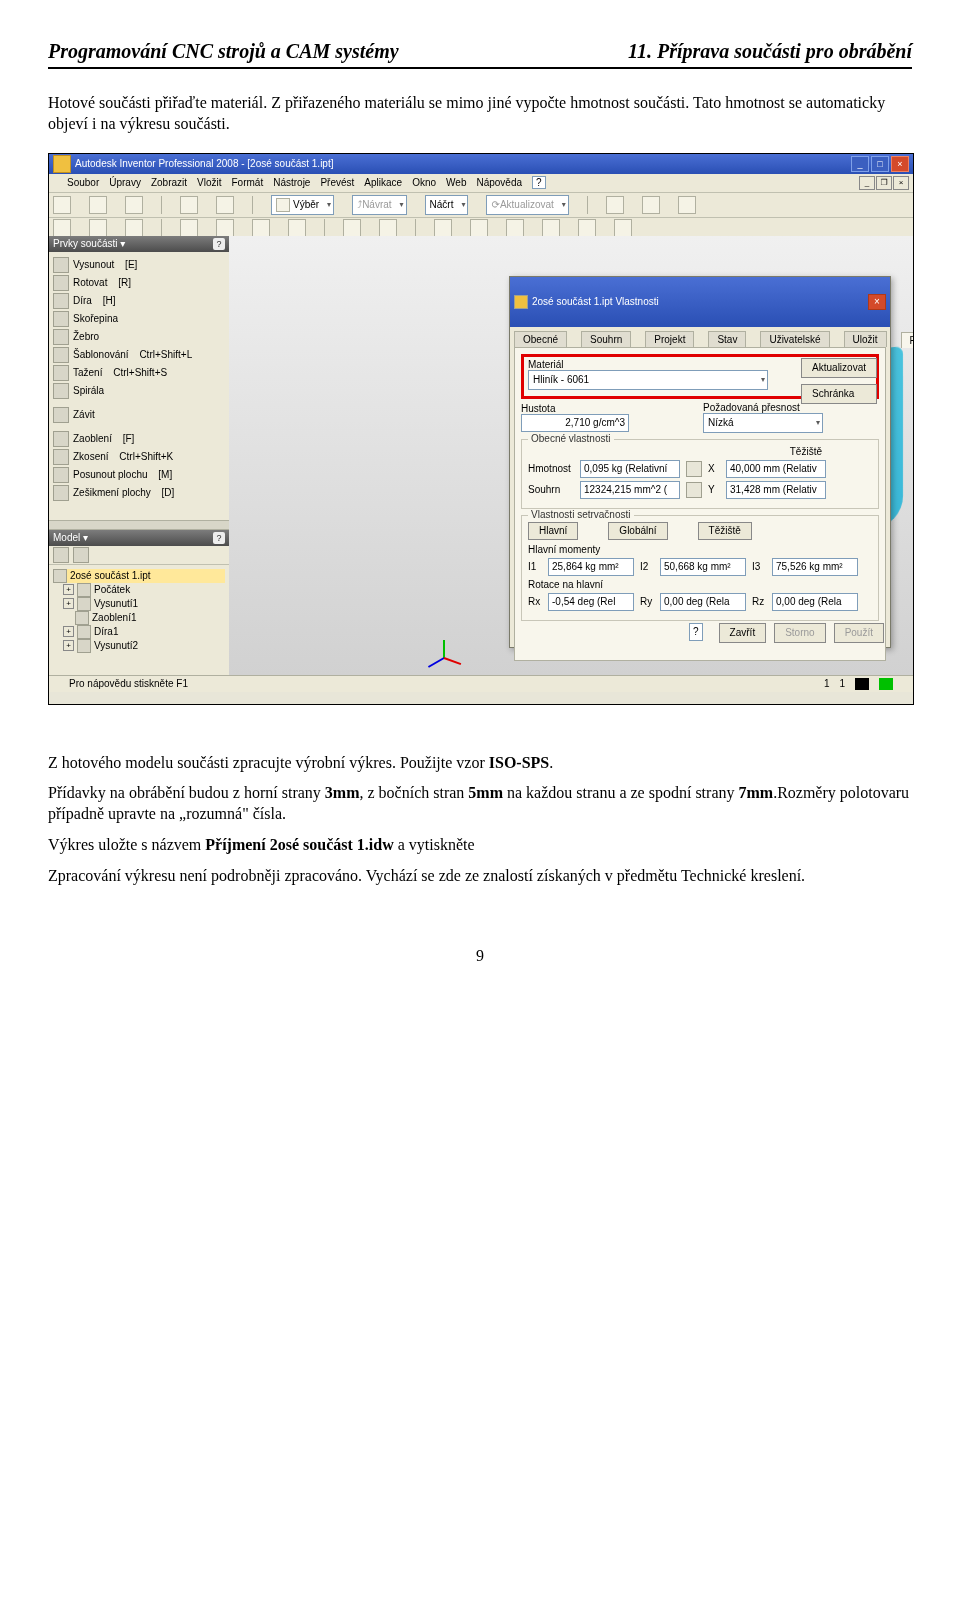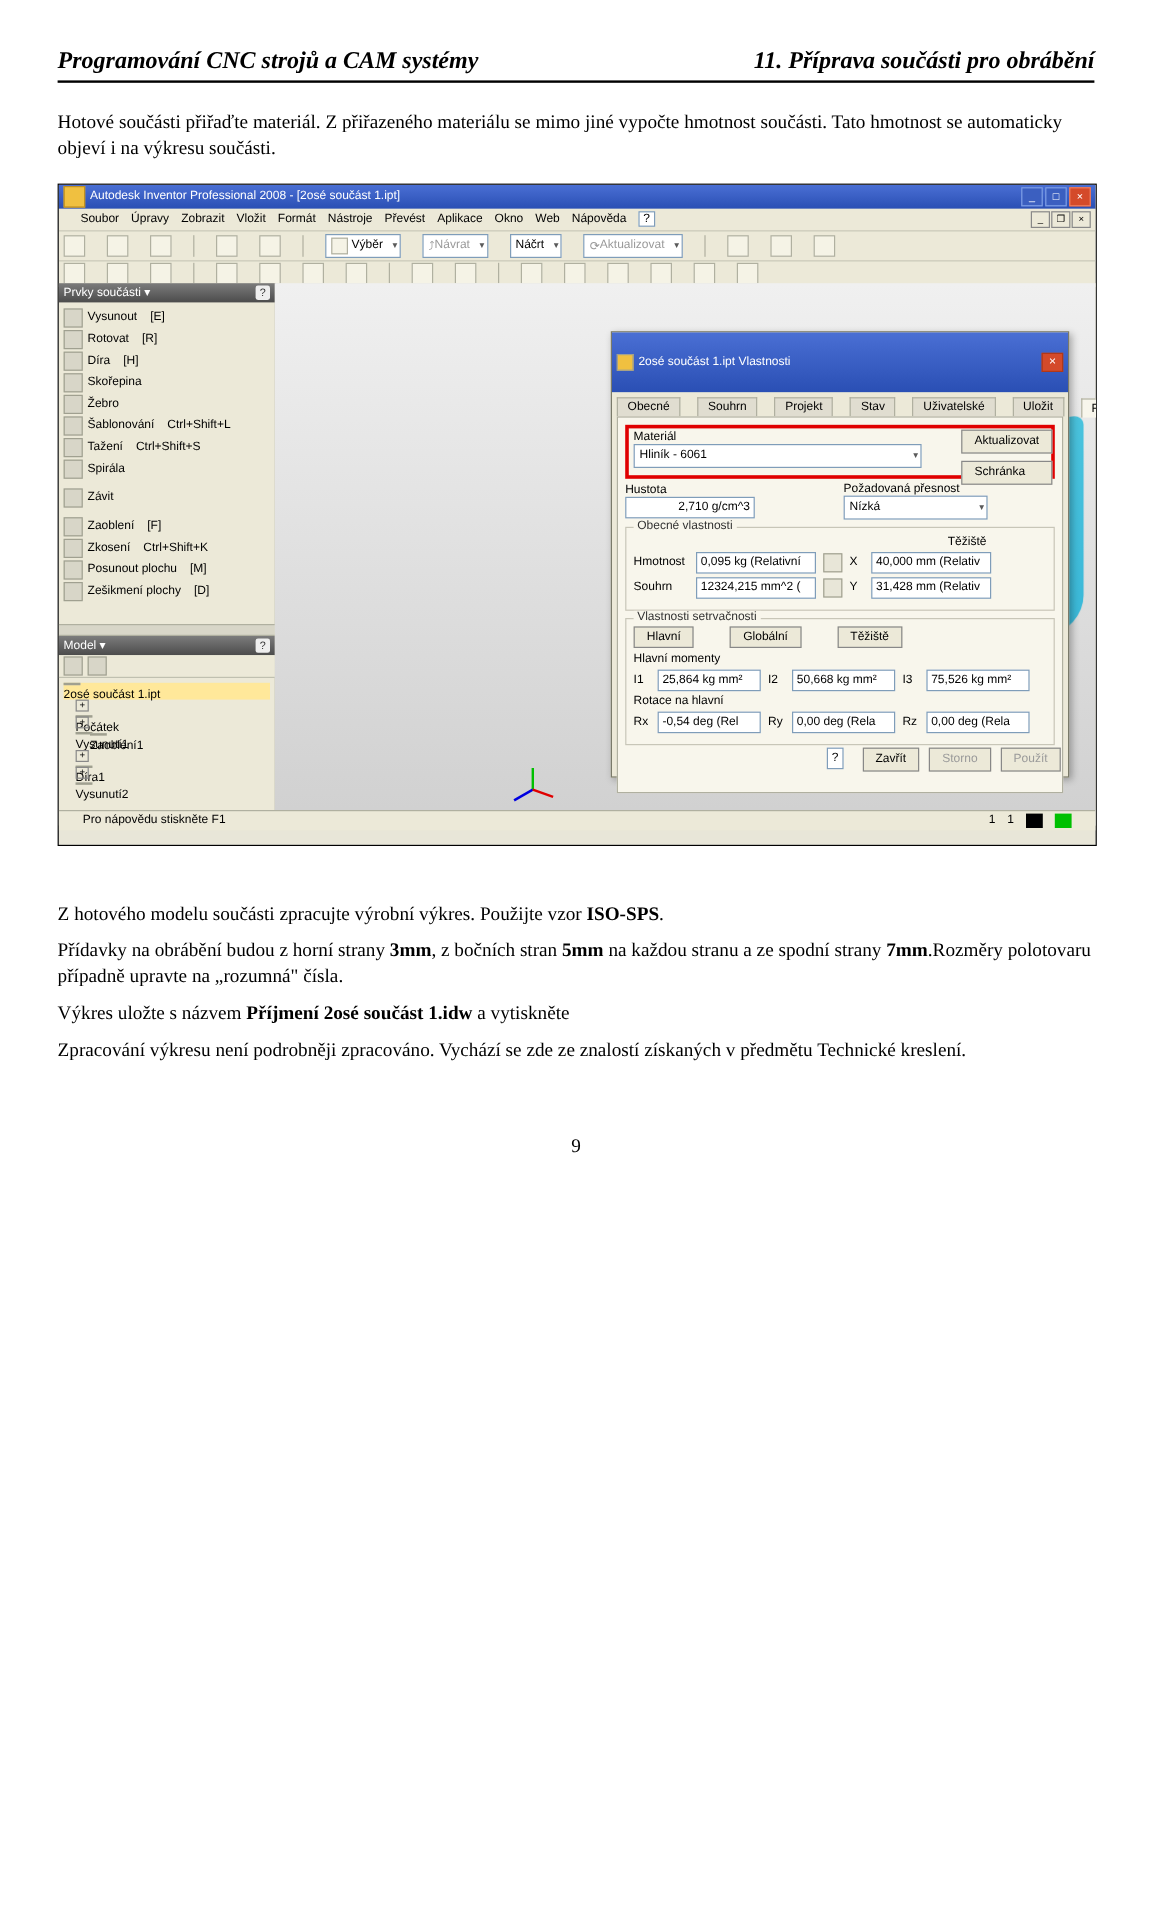--- a/index.html
+++ b/index.html
@@ -152,21 +152,21 @@
   .mini-icon{width:14px;height:14px;border:1px solid #a0a090;background:#e8e6d8;}
   .btn{height:18px;padding:0 10px;background:#ece9d8;border:1px solid #888;display:inline-flex;align-items:center;font-size:10px;}
   .btn.disabled{color:#9a9a9a;}
   .dlg-buttons{position:absolute;bottom:4px;right:6px;display:flex;gap:8px;}
   .statusbar{position:absolute;left:0;right:0;bottom:12px;height:16px;background:#ece9d8;border-top:1px solid #b0b0a0;display:flex;align-items:center;padding:0 20px;font-size:10px;}
   .statusbar .sp{margin-left:auto;display:flex;gap:10px;align-items:center;}
   .swatch{width:14px;height:12px;display:inline-block;}
   .axis{position:absolute;left:200px;bottom:30px;width:30px;height:30px;}
   .axis .ax{position:absolute;width:2px;height:18px;transform-origin:bottom center;left:14px;bottom:0;}
   .tree{padding:4px;}
-  .tree-item{display:flex;gap:3px;height:14px;font-size:10px;flex-direction:column;}
+  .tree-item{display:flex;align-items:center;gap:3px;height:14px;font-size:10px;}
   .tree-item.sel{background:#ffe89a;}
   .plus{width:9px;height:9px;border:1px solid #888;display:inline-flex;align-items:center;justify-content:center;font-size:8px;line-height:1;}
   .ti{width:12px;height:12px;background:#d8d6c8;border:1px solid #a0a090;}
   .page-num{text-align:center;margin-top:60px;font-size:16px;}
 </style>
 </head>
 <body>
 
 <div class="header-row">
   <span>Programování CNC strojů a CAM systémy</span>

